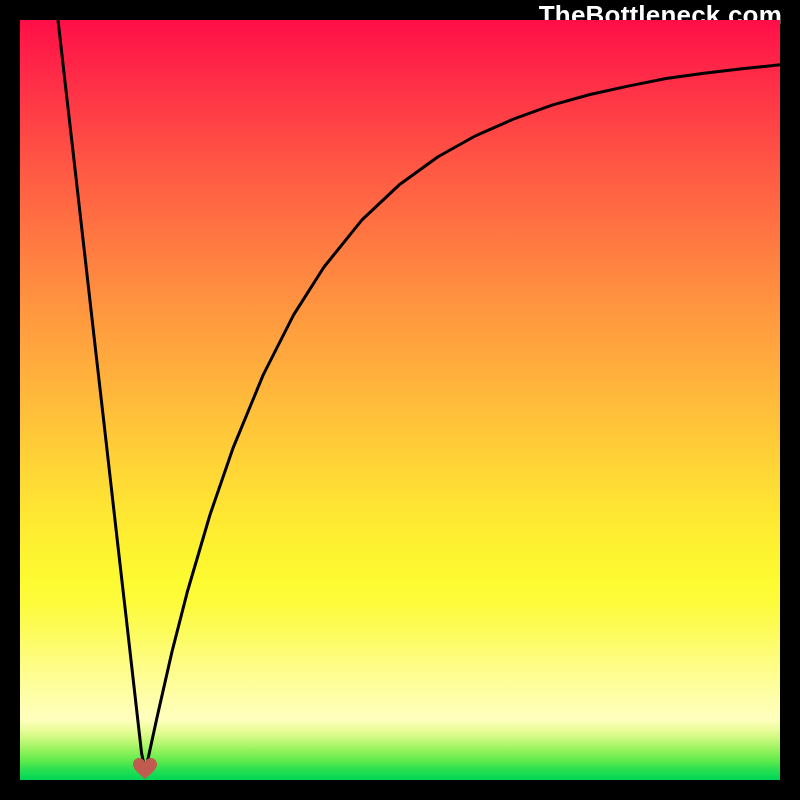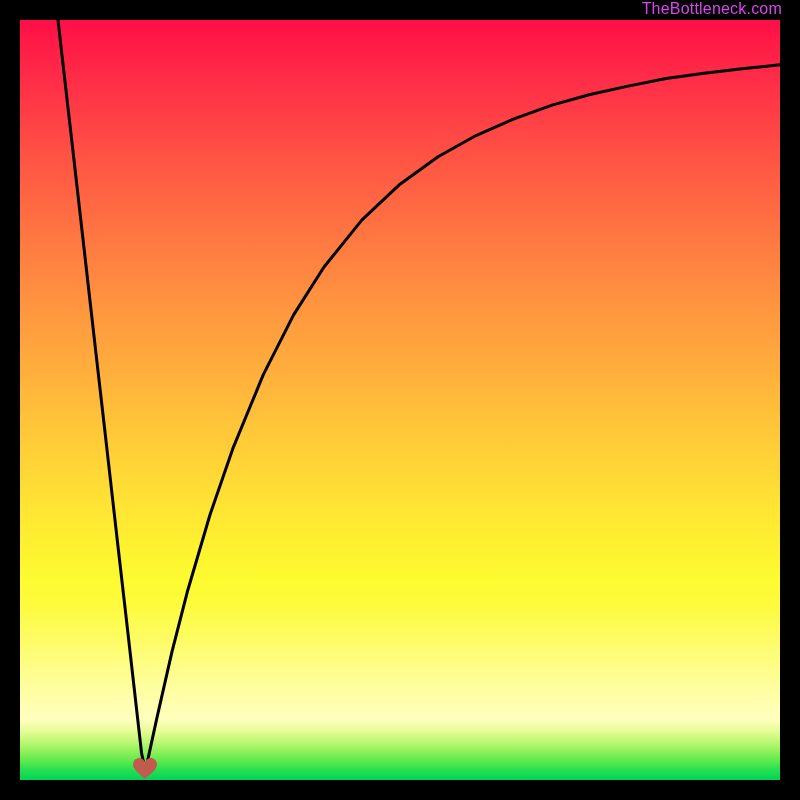--- a/index.html
+++ b/index.html
@@ -64,25 +64,26 @@
   .heart {
     position: absolute;
     width: 26px;
     height: 22px;
   }
   .heart svg { display: block; }
   .watermark {
     position: absolute;
     top: 0px;
     right: 18px;
-    color: #d946ef;
+    color: #ffffff;
     font-family: Arial, Helvetica, sans-serif;
-    font-size: 16px;
+    font-size: 26px;
     letter-spacing: 0.2px;
     user-select: none;
+    font-weight: bold;
   }
 </style>
 </head>
 <body>
 
 <div class="watermark">TheBottleneck.com</div>
 
 <div class="frame">
   <div class="gradient"></div>
   <svg class="curve-svg" viewBox="0 0 760 760">

